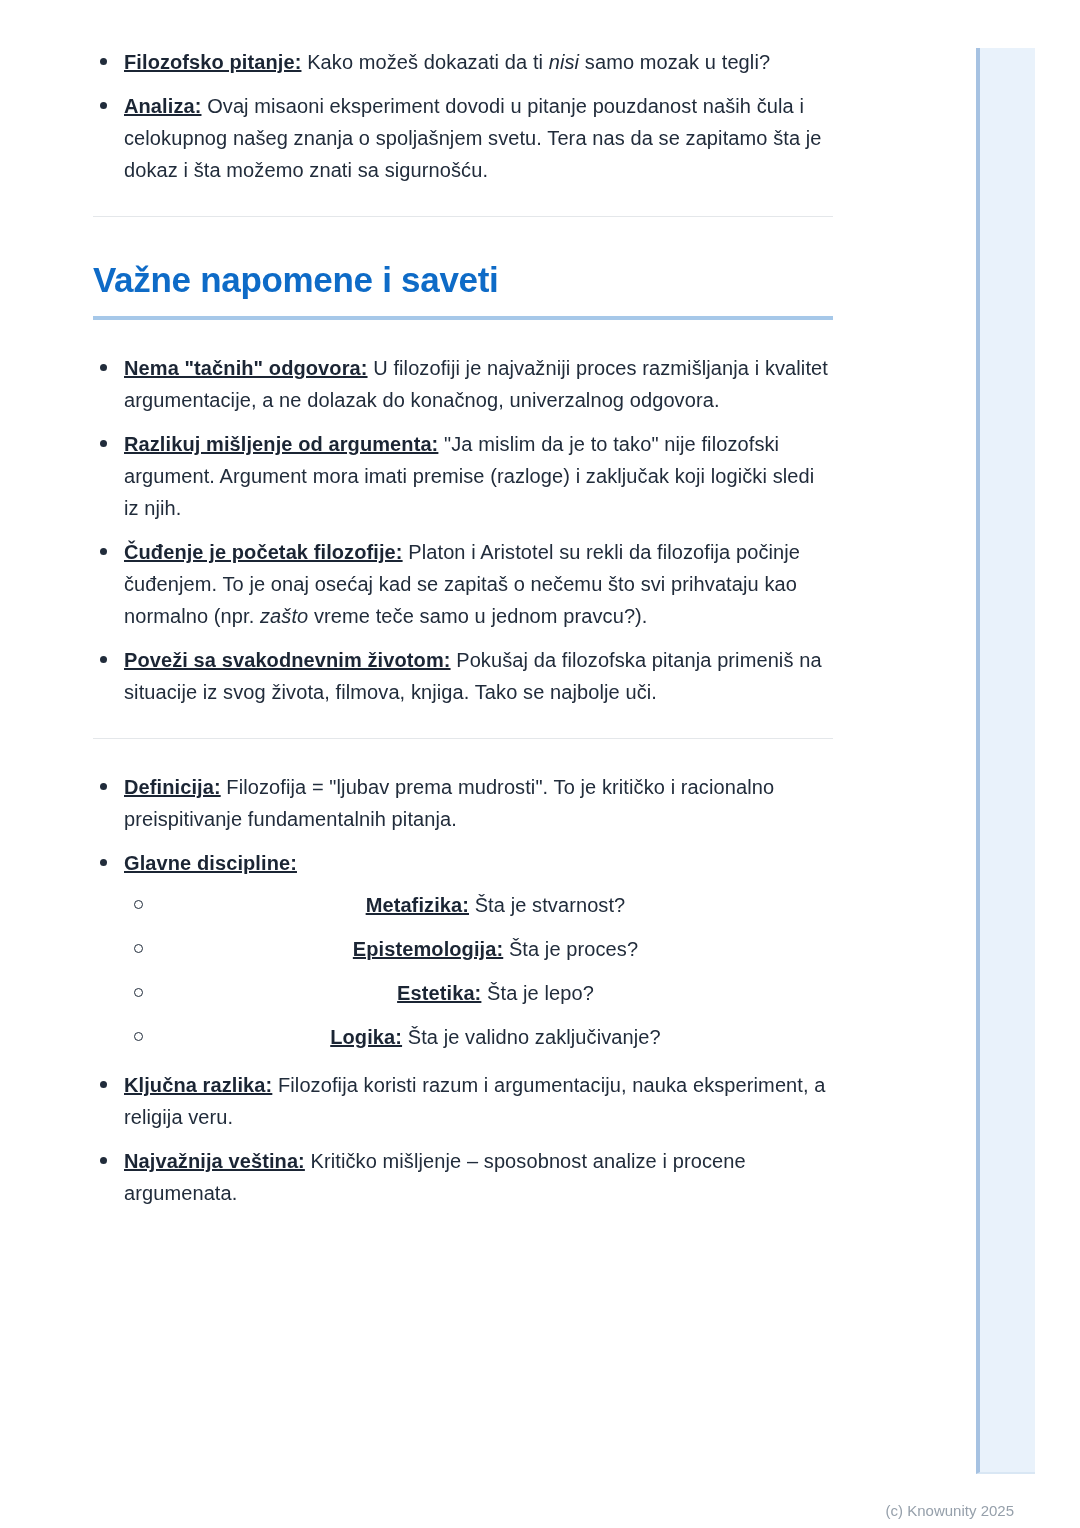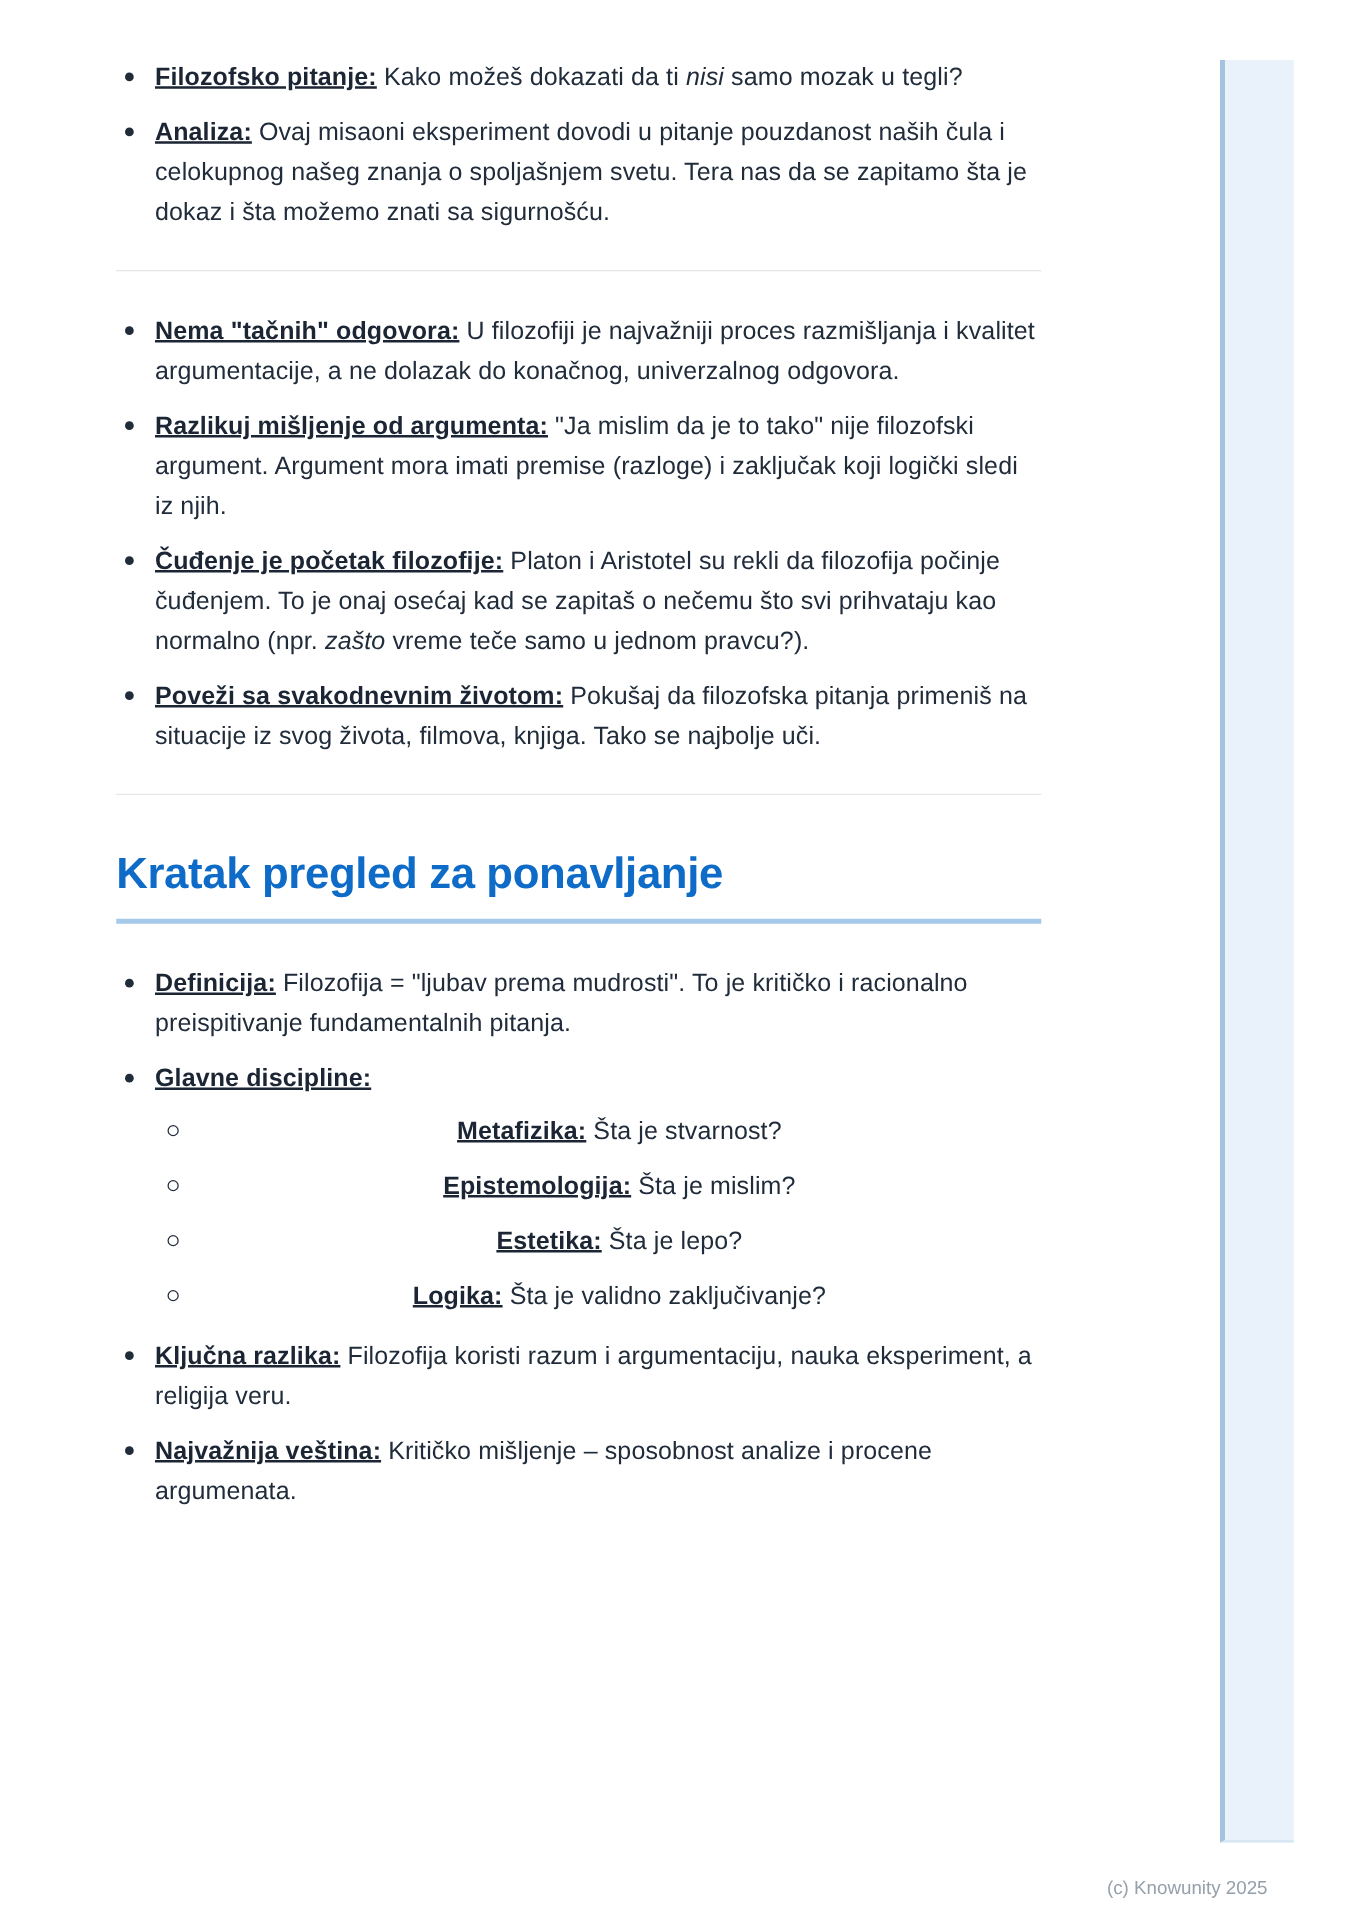--- a/index.html
+++ b/index.html
@@ -54,38 +54,38 @@
 
   <div class="content">
 
     <ul class="blist">
       <li><strong>Filozofsko pitanje:</strong><span> Kako možeš dokazati da ti </span><em>nisi</em><span> samo mozak u tegli?</span></li>
       <li><strong>Analiza:</strong><span> Ovaj misaoni eksperiment dovodi u pitanje pouzdanost naših čula i celokupnog našeg znanja o spoljašnjem svetu. Tera nas da se zapitamo šta je dokaz i šta možemo znati sa sigurnošću.</span></li>
     </ul>
 
     <hr class="divider">
 
+    <h2>Važne napomene i saveti</h2>
 
     <ul class="blist section">
       <li><strong>Nema "tačnih" odgovora:</strong><span> U filozofiji je najvažniji proces razmišljanja i kvalitet argumentacije, a ne dolazak do konačnog, univerzalnog odgovora.</span></li>
       <li><strong>Razlikuj mišljenje od argumenta:</strong><span> "Ja mislim da je to tako" nije filozofski argument. Argument mora imati premise (razloge) i zaključak koji logički sledi iz njih.</span></li>
       <li><strong>Čuđenje je početak filozofije:</strong><span> Platon i Aristotel su rekli da filozofija počinje čuđenjem. To je onaj osećaj kad se zapitaš o nečemu što svi prihvataju kao normalno (npr. </span><em>zašto</em><span> vreme teče samo u jednom pravcu?).</span></li>
       <li><strong>Poveži sa svakodnevnim životom:</strong><span> Pokušaj da filozofska pitanja primeniš na situacije iz svog života, filmova, knjiga. Tako se najbolje uči.</span></li>
     </ul>
 
     <hr class="divider">
 
-    <h2>Kratak pregled za ponavljanje</h2>
 
     <ul class="blist section">
       <li><strong>Definicija:</strong><span> Filozofija = "ljubav prema mudrosti". To je kritičko i racionalno preispitivanje fundamentalnih pitanja.</span></li>
       <li><strong>Glavne discipline:</strong>
         <ul class="sublist">
           <li><strong>Metafizika:</strong><span> Šta je stvarnost?</span></li>
-          <li><strong>Epistemologija:</strong><span> Šta je mislim?</span></li>
+          <li><strong>Epistemologija:</strong><span> Šta je proces?</span></li>
           <li><strong>Estetika:</strong><span> Šta je lepo?</span></li>
           <li><strong>Logika:</strong><span> Šta je validno zaključivanje?</span></li>
         </ul>
       </li>
       <li><strong>Ključna razlika:</strong><span> Filozofija koristi razum i argumentaciju, nauka eksperiment, a religija veru.</span></li>
       <li><strong>Najvažnija veština:</strong><span> Kritičko mišljenje – sposobnost analize i procene argumenata.</span></li>
     </ul>
 
   </div>
 

